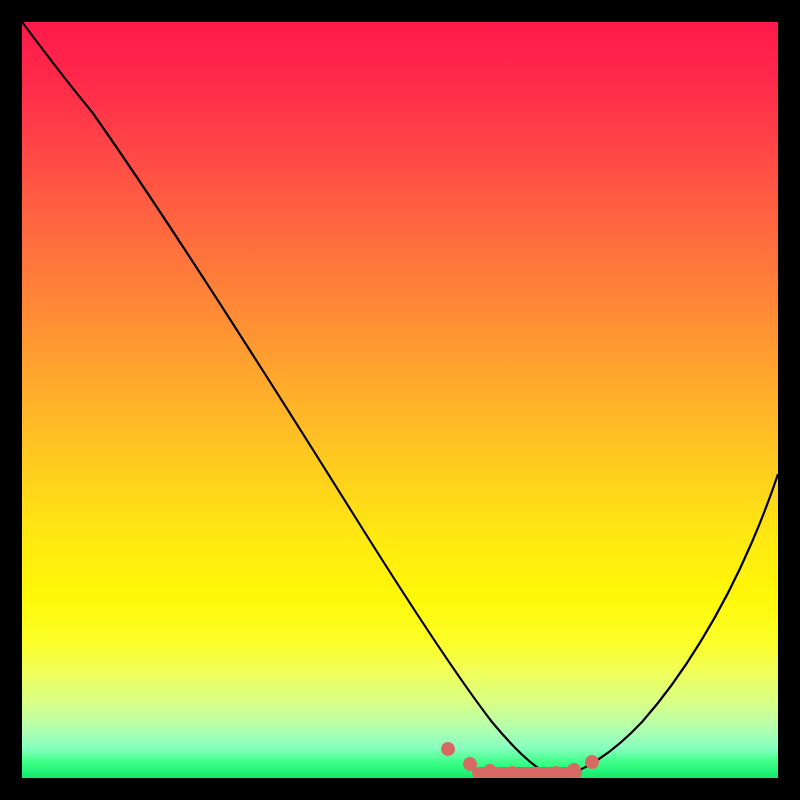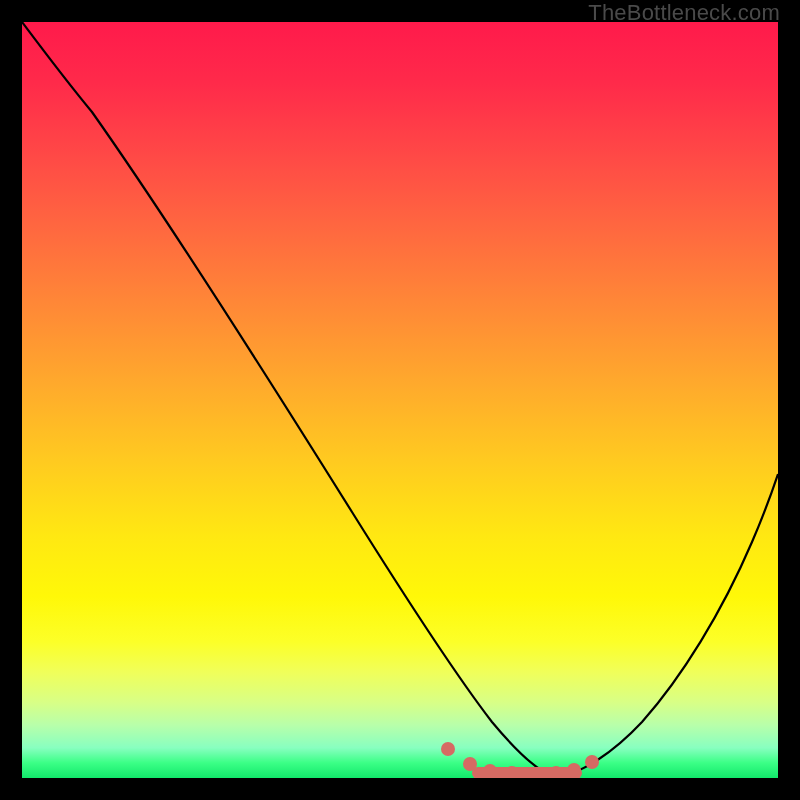--- a/index.html
+++ b/index.html
@@ -83,14 +83,13 @@
         <circle cx="490" cy="751" r="7"></circle>
         <circle cx="512" cy="752" r="7"></circle>
         <circle cx="534" cy="751" r="7"></circle>
         <circle cx="552" cy="748" r="7"></circle>
         <circle cx="570" cy="740" r="7"></circle>
         <rect x="450" y="745" width="110" height="12" rx="6"></rect>
       </g>
     </svg>
   </div>
 
-  <div class="watermark">TheBottleneck.com</div>
 </div>
 
 </body></html>

